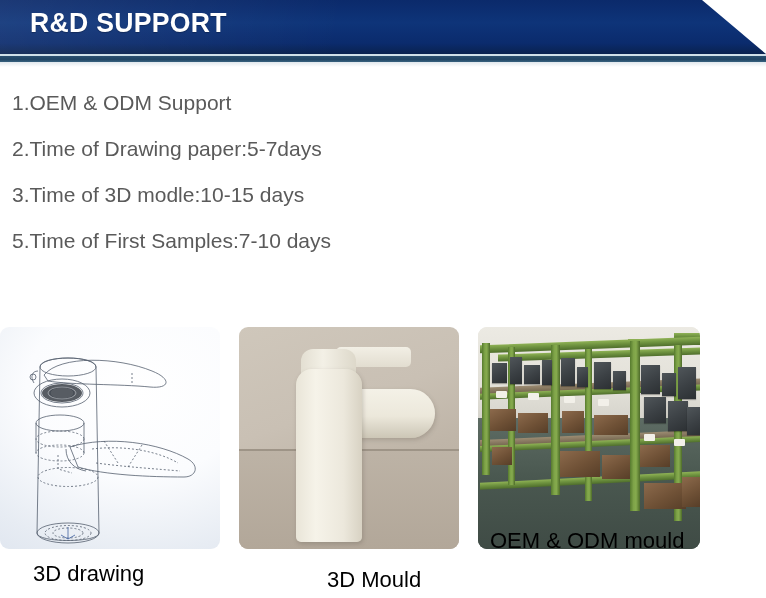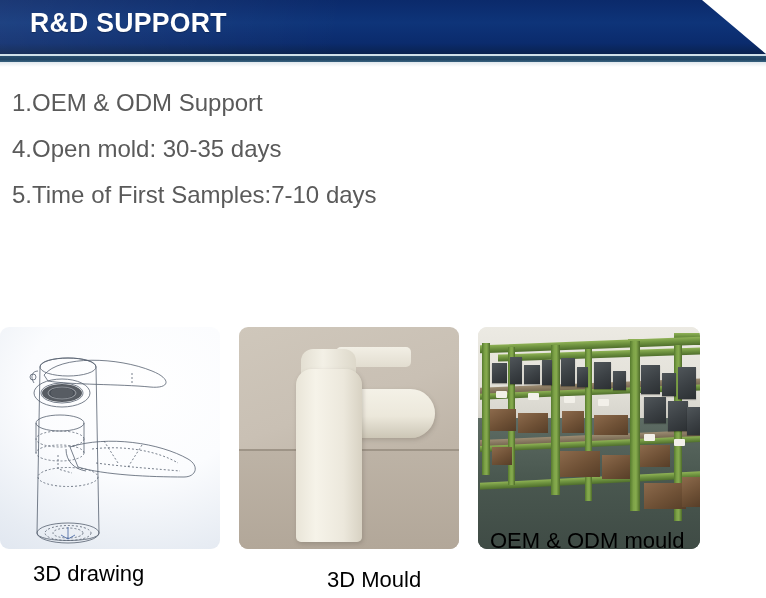--- a/index.html
+++ b/index.html
@@ -78,21 +78,21 @@
 
   
   .spec-list {
     position: absolute;
     left: 12px;
     top: 80px;
     width: 520px;
   }
   .spec-item {
     color: #5a5a5a;
-    font-size: 24px;
+    font-size: 21px;
     line-height: 46px;
     height: 46px;
     white-space: nowrap;
     font-family: "Liberation Sans", sans-serif;
   }
 
   
   .photos {
     position: absolute;
     left: 0;
@@ -248,21 +248,22 @@
   <div class="header-bg"></div>
   <div class="header-sheen"></div>
   <div class="header-title">R&amp;D SUPPORT</div>
 </div>
 <div class="rule-light"></div>
 <div class="rule-steel"></div>
 <div class="rule-fade"></div>
 
 <div class="spec-list">
   <div class="spec-item">1.OEM &amp; ODM Support</div>
-  <div class="spec-item">4.Open mold: 30-35 days</div>
+  <div class="spec-item">2.Time of Drawing paper:5-7days</div>
+  <div class="spec-item">3.Time of 3D modle:10-15 days</div>
   <div class="spec-item">5.Time of First Samples:7-10 days</div>
 </div>
 
 <div class="photos">
 
   <div class="photo" id="photo-1">
     <div class="cad-bg">
       <svg class="cad-svg" viewBox="0 0 220 222">
         <g fill="none" stroke="#55606e" stroke-width="0.8">
 

